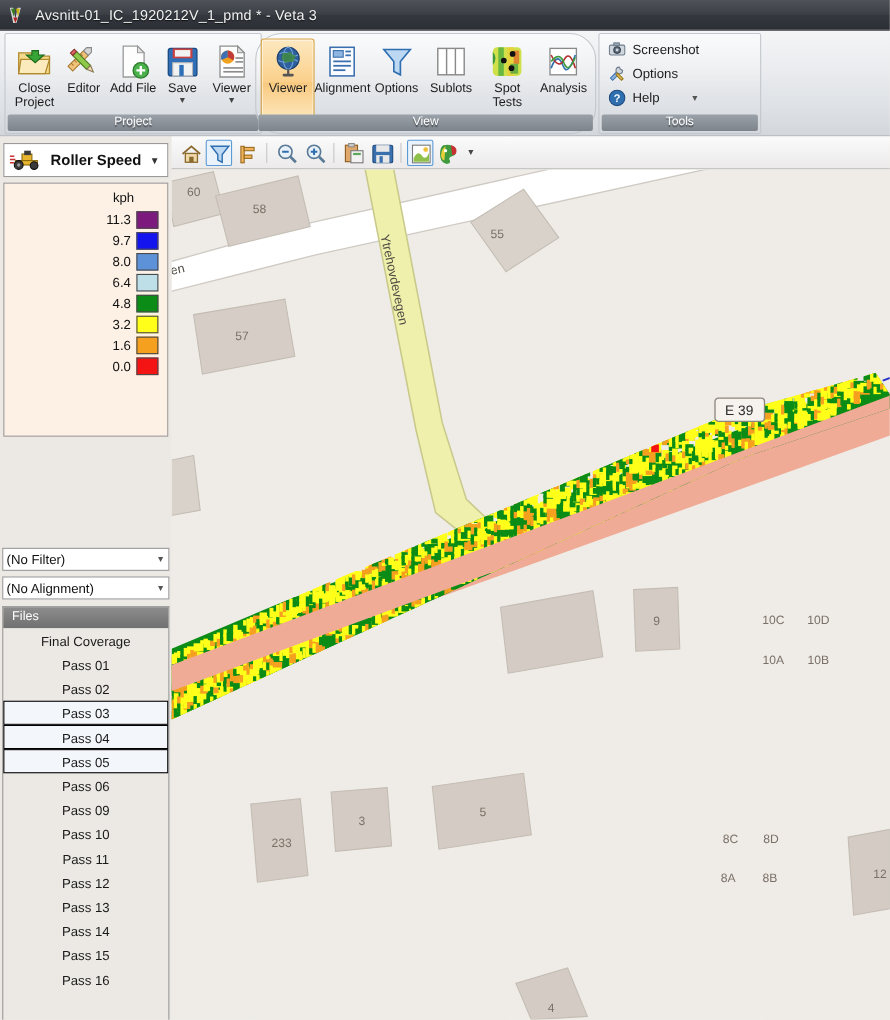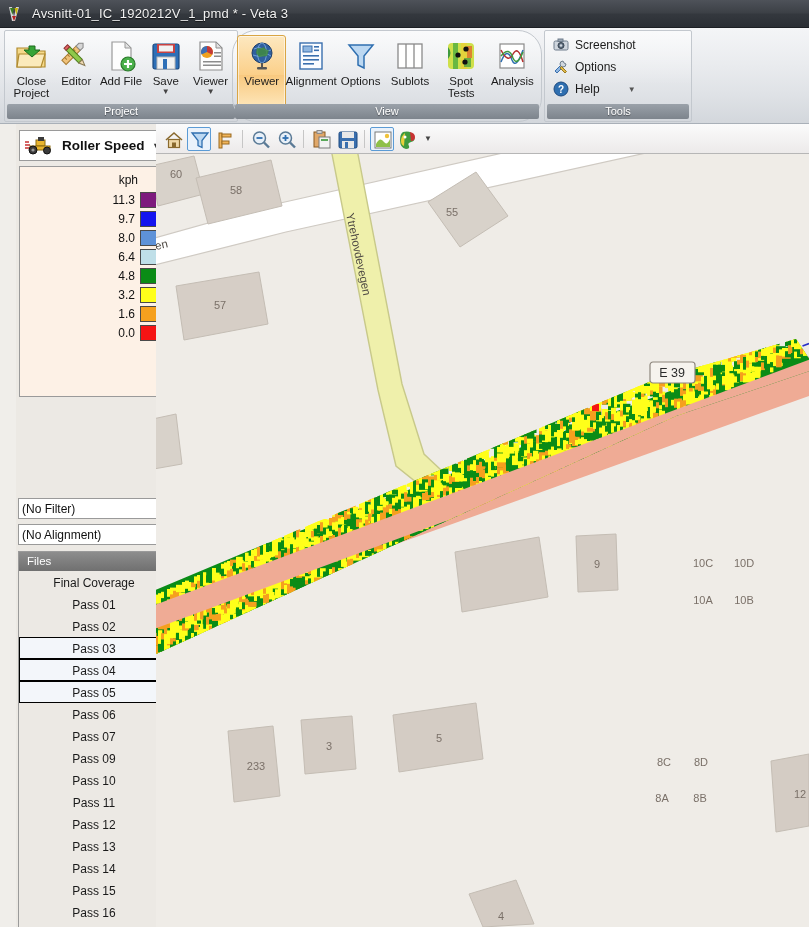--- a/index.html
+++ b/index.html
@@ -56,21 +56,21 @@
     border: 1px solid #d9a544; box-shadow: inset 0 0 0 1px rgba(255,255,255,.55);
   }
   
   .tools-col { display: flex; flex-direction: column; padding: 3px 4px; gap: 0; }
   .tbtn { display: flex; align-items: center; gap: 6px; height: 22px; padding: 0 4px; border-radius: 3px; }
   .tbtn .ticon { width: 16px; height: 16px; position: relative; flex: 0 0 auto; }
   .tbtn .tlbl { font-size: 12px; color: #1c1c1c; white-space: nowrap; }
   .tbtn .tcaret { font-size: 8px; color: #555; margin-left: 22px; }
 
   
-  .leftpanel { position: absolute; left: 16px; top: 124px; width: 156px; height: 803px; background: #ece9e4; }
+  .leftpanel { position: absolute; left: 0; top: 124px; width: 156px; height: 803px; background: #ece9e4; }
   .legend-header {
     position: absolute; left: 3px; top: 6px; width: 150px; height: 31px;
     background: #ffffff; border: 1px solid #9a9a9a;
     display: flex; align-items: center; padding: 0 4px; gap: 6px;
   }
   .legend-header .lh-title { font-size: 13.5px; font-weight: bold; color: #111; flex: 1; }
   .legend-header .lh-caret { font-size: 9px; color: #333; padding-right: 3px; }
   .roller-icon { width: 32px; height: 20px; position: relative; flex: 0 0 auto; }
 
   .legend-box {
@@ -426,21 +426,20 @@
     <div class="fileslist">
       <div class="files-head">Files</div>
       <div id="file-rows">
           <div class="file-row">Final Coverage</div>
           <div class="file-row">Pass 01</div>
           <div class="file-row">Pass 02</div>
           <div class="file-row sel">Pass 03</div>
           <div class="file-row sel">Pass 04</div>
           <div class="file-row sel">Pass 05</div>
           <div class="file-row">Pass 06</div>
-          <div class="file-row">Pass 07</div>
           <div class="file-row">Pass 09</div>
           <div class="file-row">Pass 10</div>
           <div class="file-row">Pass 11</div>
           <div class="file-row">Pass 12</div>
           <div class="file-row">Pass 13</div>
           <div class="file-row">Pass 14</div>
           <div class="file-row">Pass 15</div>
           <div class="file-row">Pass 16</div>
         </div>
     </div>

